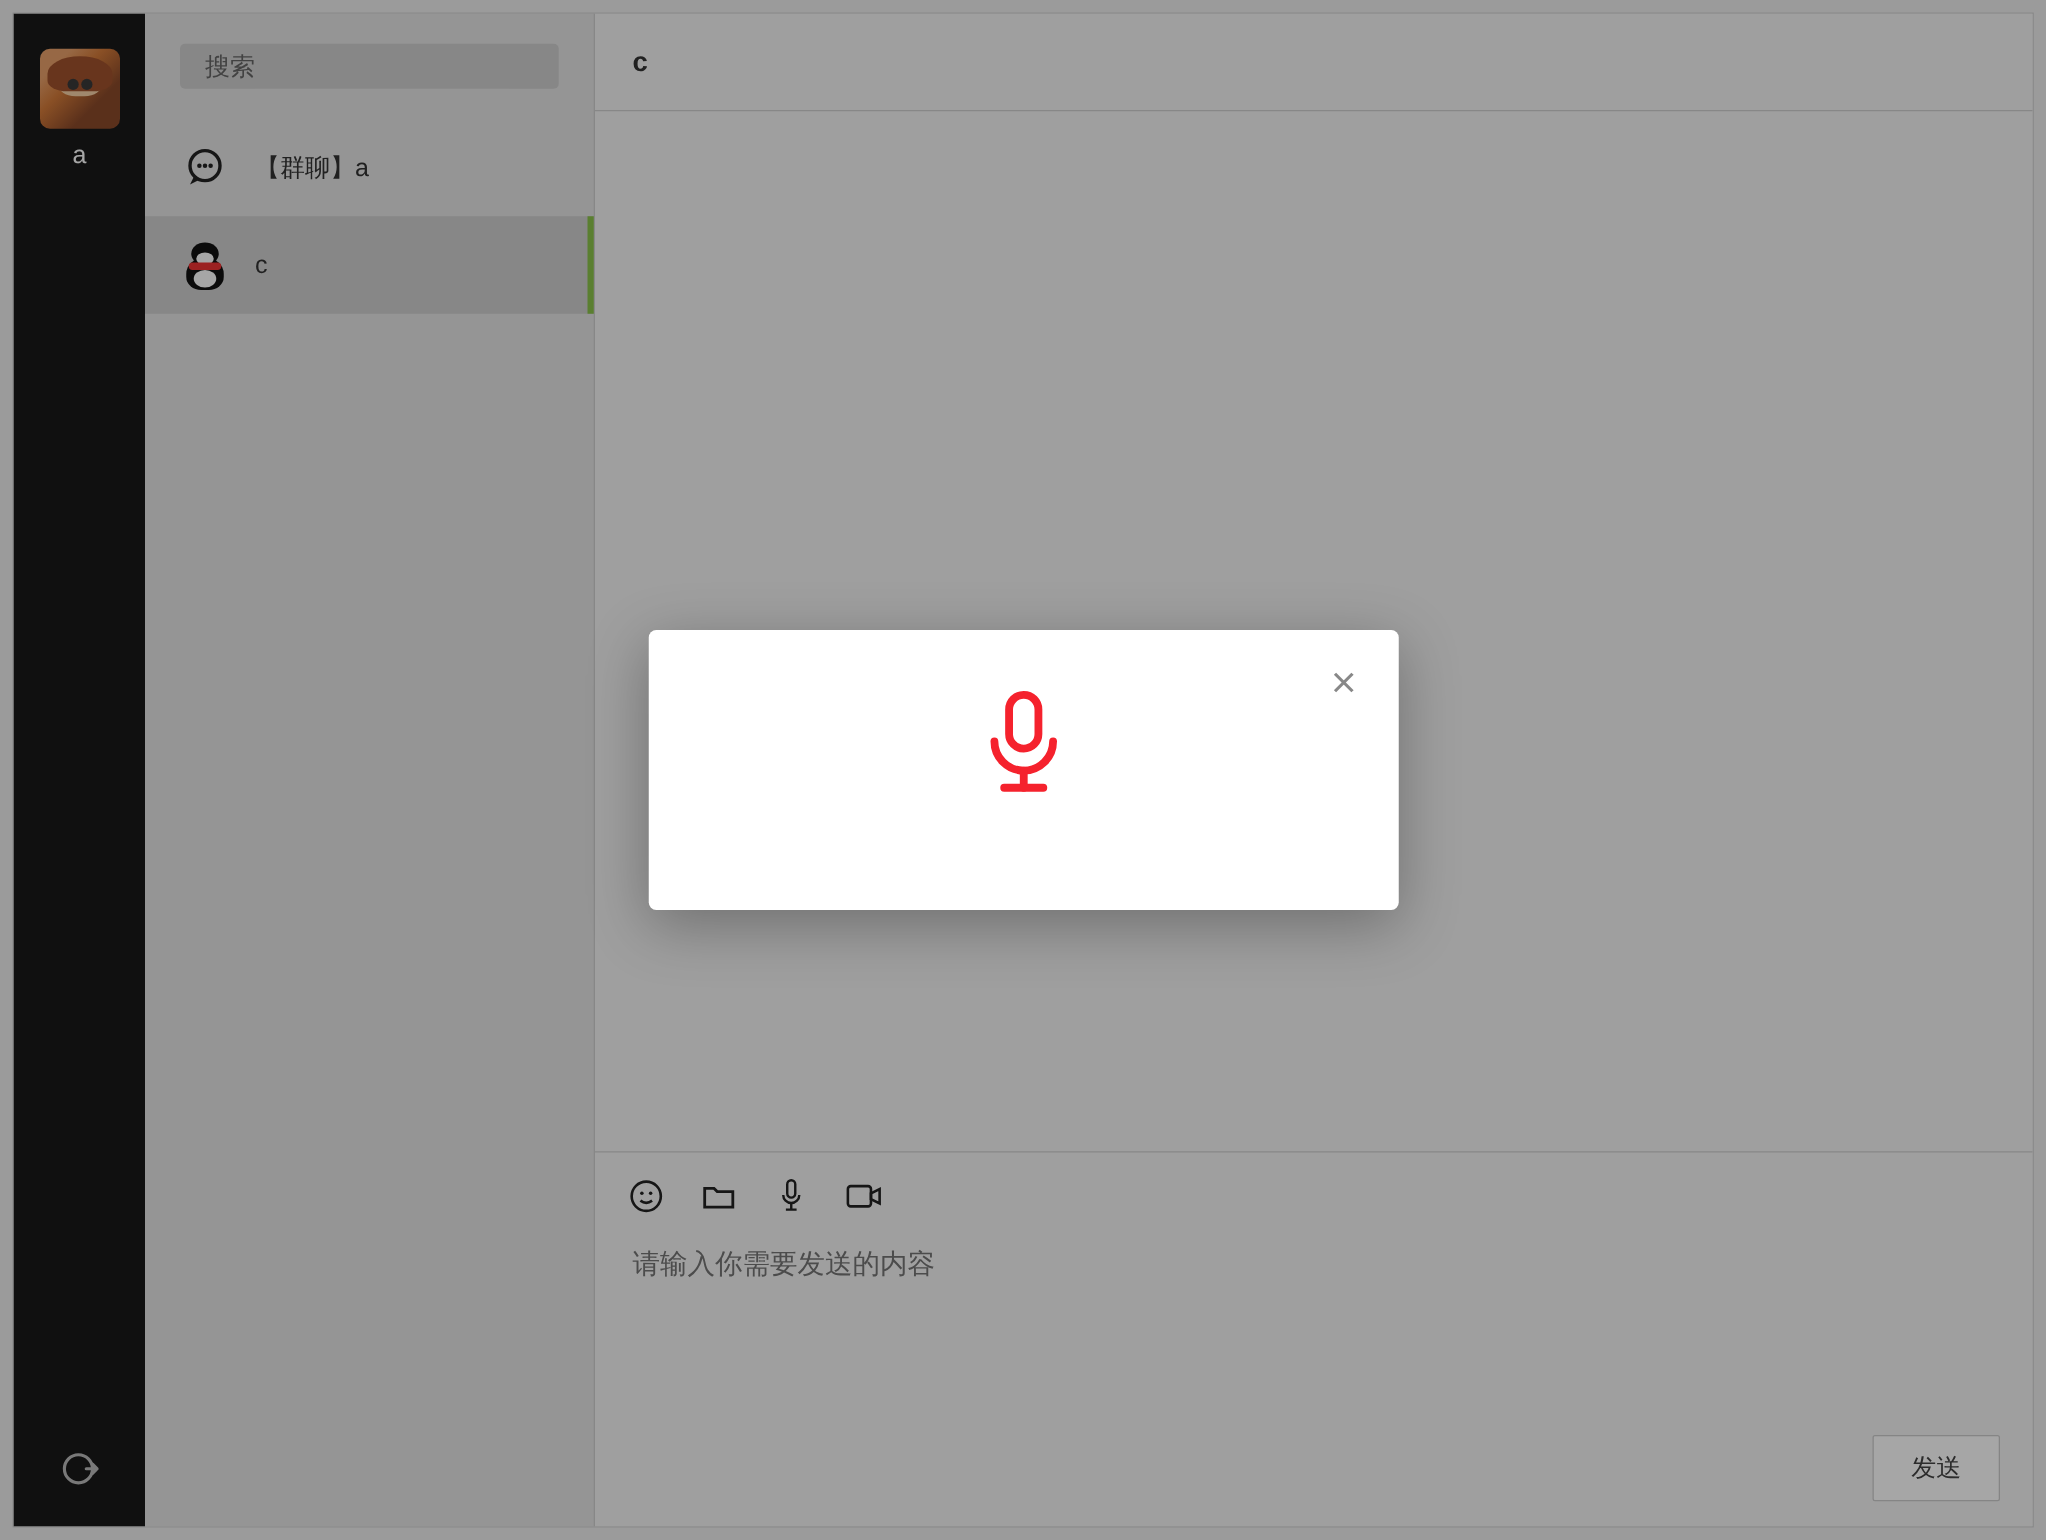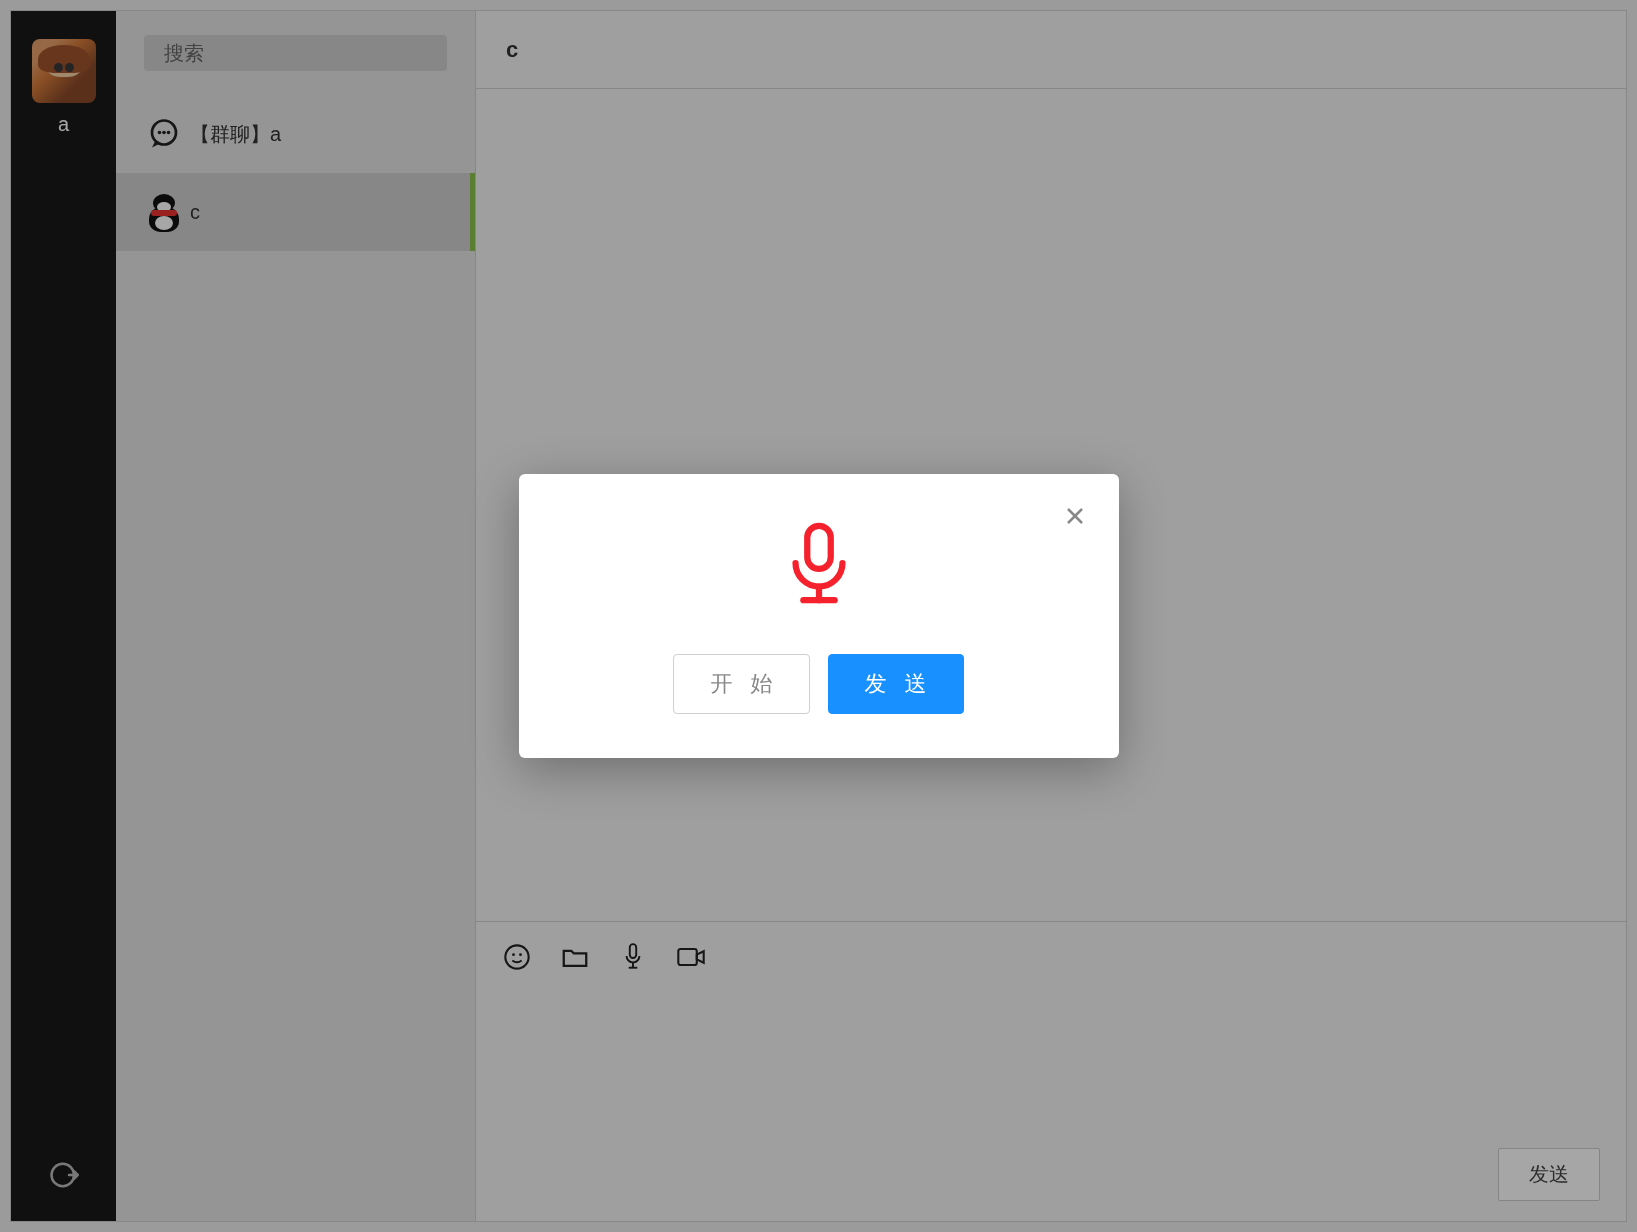--- a/index.html
+++ b/index.html
@@ -95,21 +95,21 @@
       font-size: 20px;
     }
     .chat-item {
       display: flex;
       align-items: center;
       padding: 0 28px;
       height: 78px;
       cursor: pointer;
       font-size: 20px;
       color: #333;
-      gap: 6px;
+      gap: 20px;
     }
     .chat-item.active {
       background: #d0d0d0;
       position: relative;
     }
     .chat-item.active::after {
       content:"";
       position:absolute;
       right:0;top:0;bottom:0;width:5px;
       background:#8bc34a;
@@ -327,20 +327,21 @@
               <line x1="8" y1="24" x2="16" y2="24"></line>
             </svg>
           </div>
           <div class="toolbar-btn">
             <svg width="32" height="28" viewBox="0 0 26 20" fill="none" stroke="#222" stroke-width="1.8">
               <rect x="2" y="3" width="16" height="14" rx="2"></rect>
               <path d="M18 8 L24 5 L24 15 L18 12 Z"></path>
             </svg>
           </div>
         </div>
+        <textarea class="message-input" placeholder="请输入你需要发送的内容" style=""></textarea>
         <button class="send-btn">发送</button>
       </div>
     </div>
 
   </div>
 </div>
 
 <div class="overlay">
   <div class="modal">
     <div class="modal-close">
@@ -350,18 +351,14 @@
       </svg>
     </div>
     <div class="mic-icon-big">
       <svg width="82" height="90" viewBox="0 0 40 46" fill="none" stroke="#f5222d" stroke-width="3.2" stroke-linecap="round">
         <rect x="14" y="3" width="12" height="22" rx="6"></rect>
         <path d="M8 22 A12 12 0 0 0 32 22"></path>
         <line x1="20" y1="34" x2="20" y2="41"></line>
         <line x1="12" y1="41" x2="28" y2="41"></line>
       </svg>
     </div>
-    <div class="modal-buttons">
-      <button class="btn btn-default">开 始</button>
-      <button class="btn btn-primary">发 送</button>
-    </div>
   </div>
 </div>
 
 </body></html>

